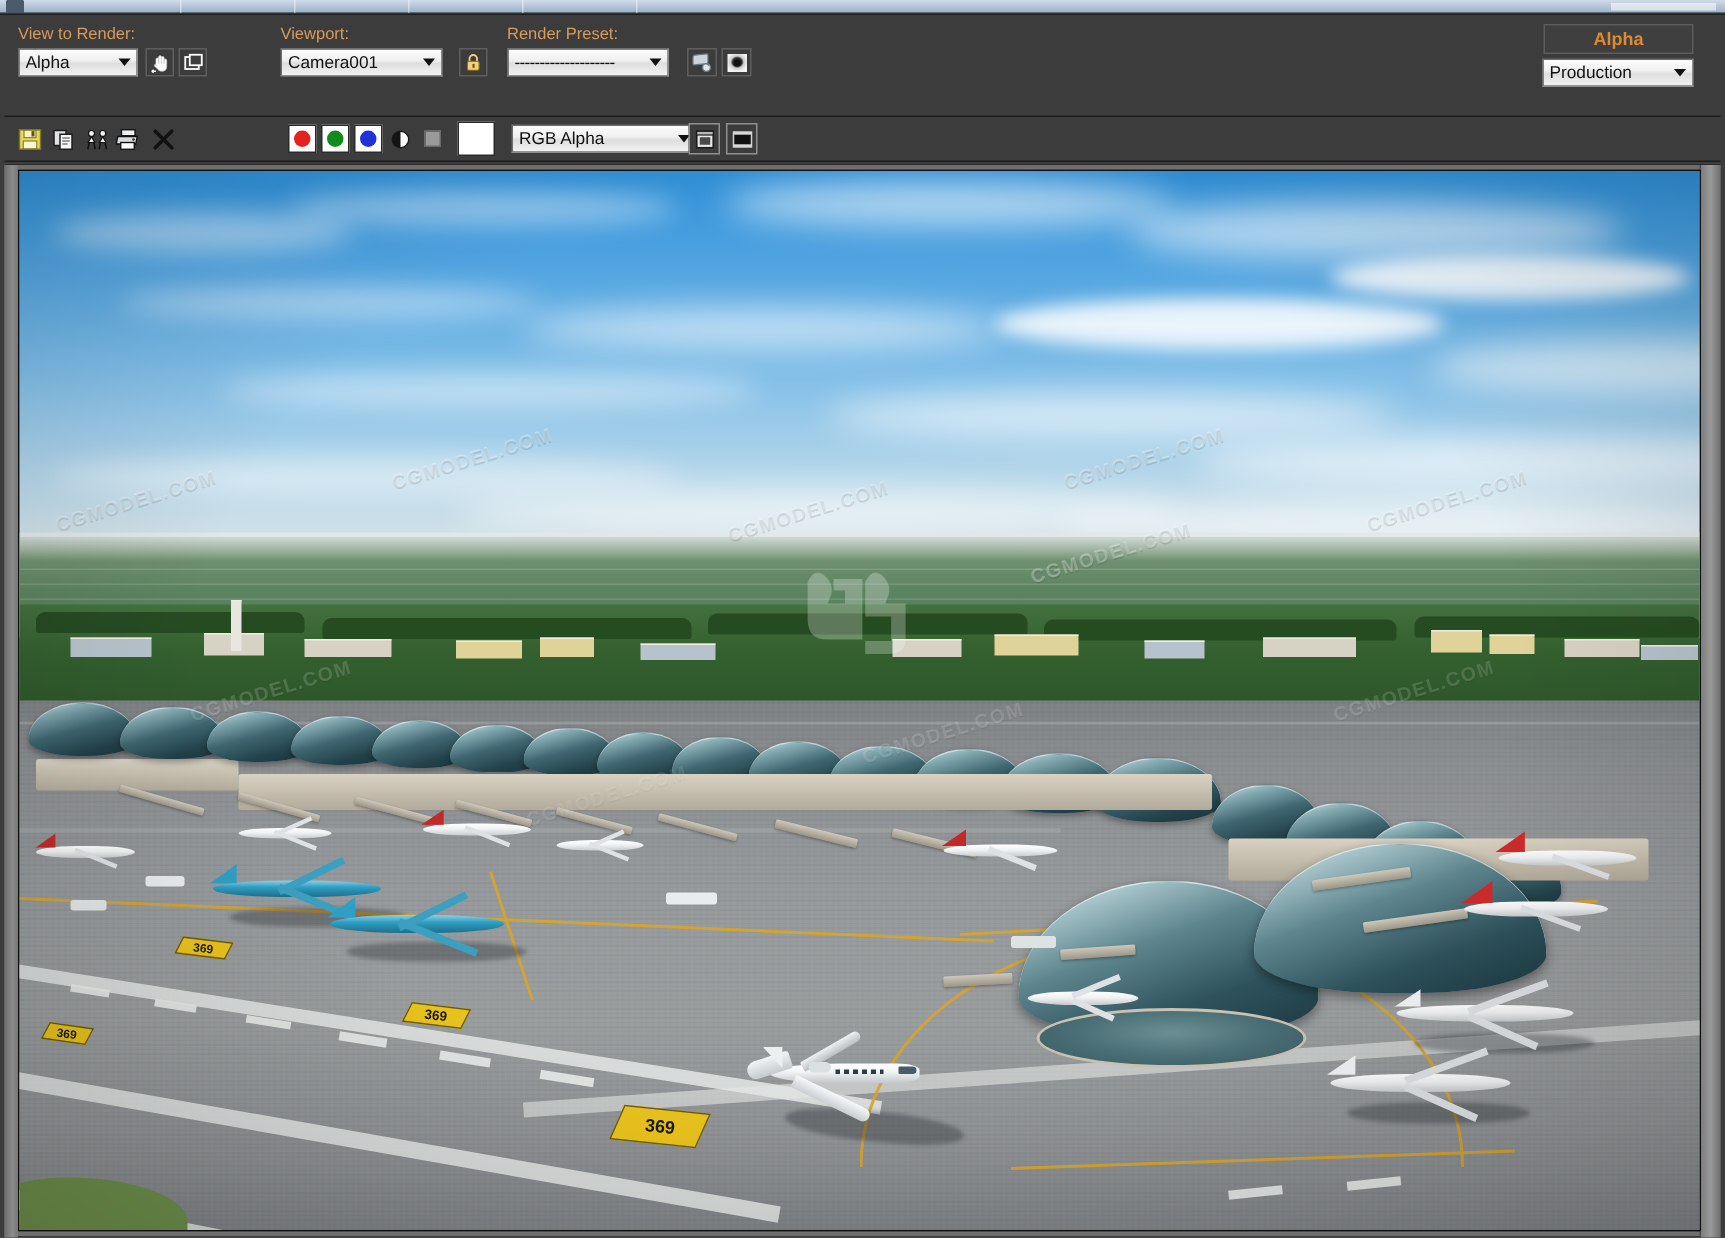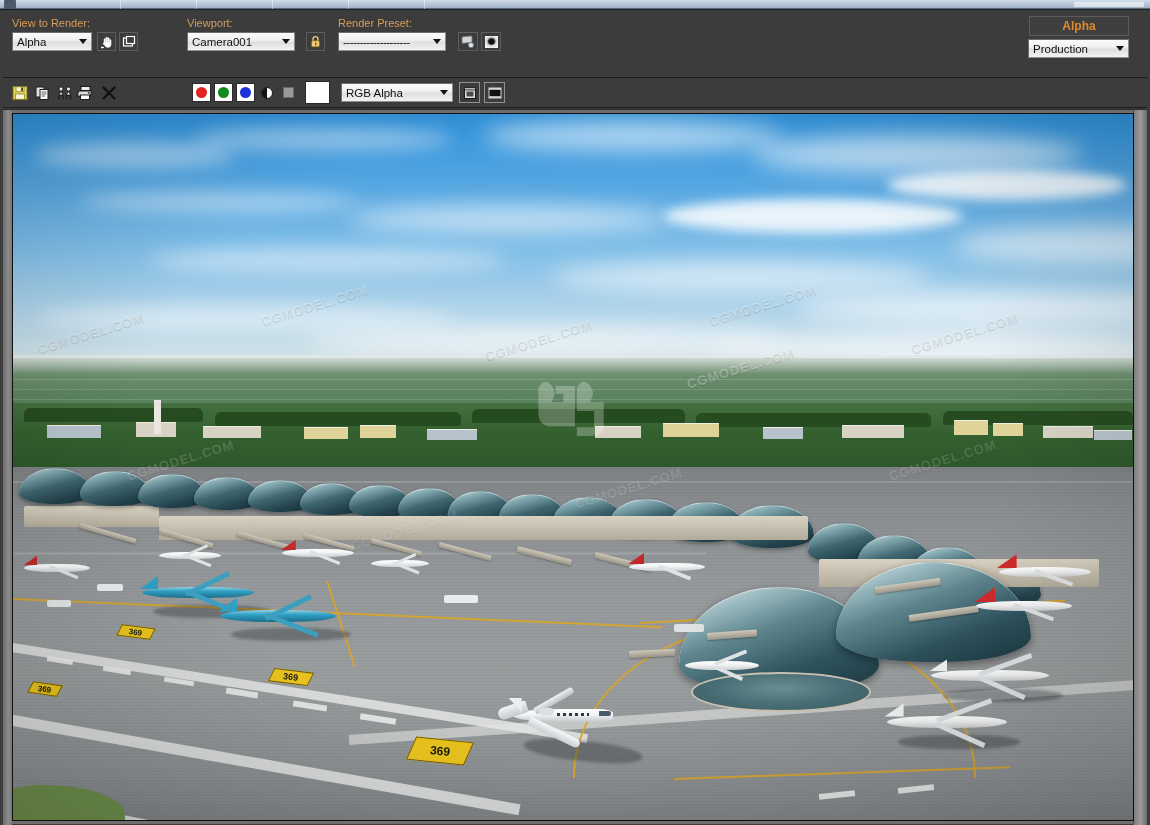--- a/index.html
+++ b/index.html
@@ -447,21 +447,21 @@
         <circle cx="7" cy="7" r="5.5" fill="#ffffff" stroke="#1b1b1b" stroke-width="1"></circle>
         <path d="M7 1.5 A5.5 5.5 0 0 0 7 12.5 Z" fill="#141414"></path>
       </svg>
     </div>
     <div class="monobtn" style="left:276px;">
       <span style="width:11px;height:11px;background:#9a9a9a;display:block;border:1px solid #6a6a6a;"></span>
     </div>
 
     <div id="white-swatch" style="left:302px;"></div>
 
-    <div class="combo" style="left:338px; top:5px; width:112px;justify-content:center;">
+    <div class="combo" style="left:338px; top:5px; width:124px;justify-content:center;">
       <span class="cb-text">RGB Alpha</span>
       <span class="cb-arrow">
           <i></i>
         </span>
     </div>
 
     <div class="ibtn" style="left:456px; top:4px; width:21px; height:21px; border-color:#909090;">
       <svg width="14" height="14" viewBox="0 0 14 14">
         <rect x="1.5" y="1.5" width="11" height="11" fill="#e9e9e9" stroke="#1c1c1c" stroke-width="1.1"></rect>
         <rect x="3.5" y="5.5" width="7" height="5" fill="#4a4a4a"></rect>

